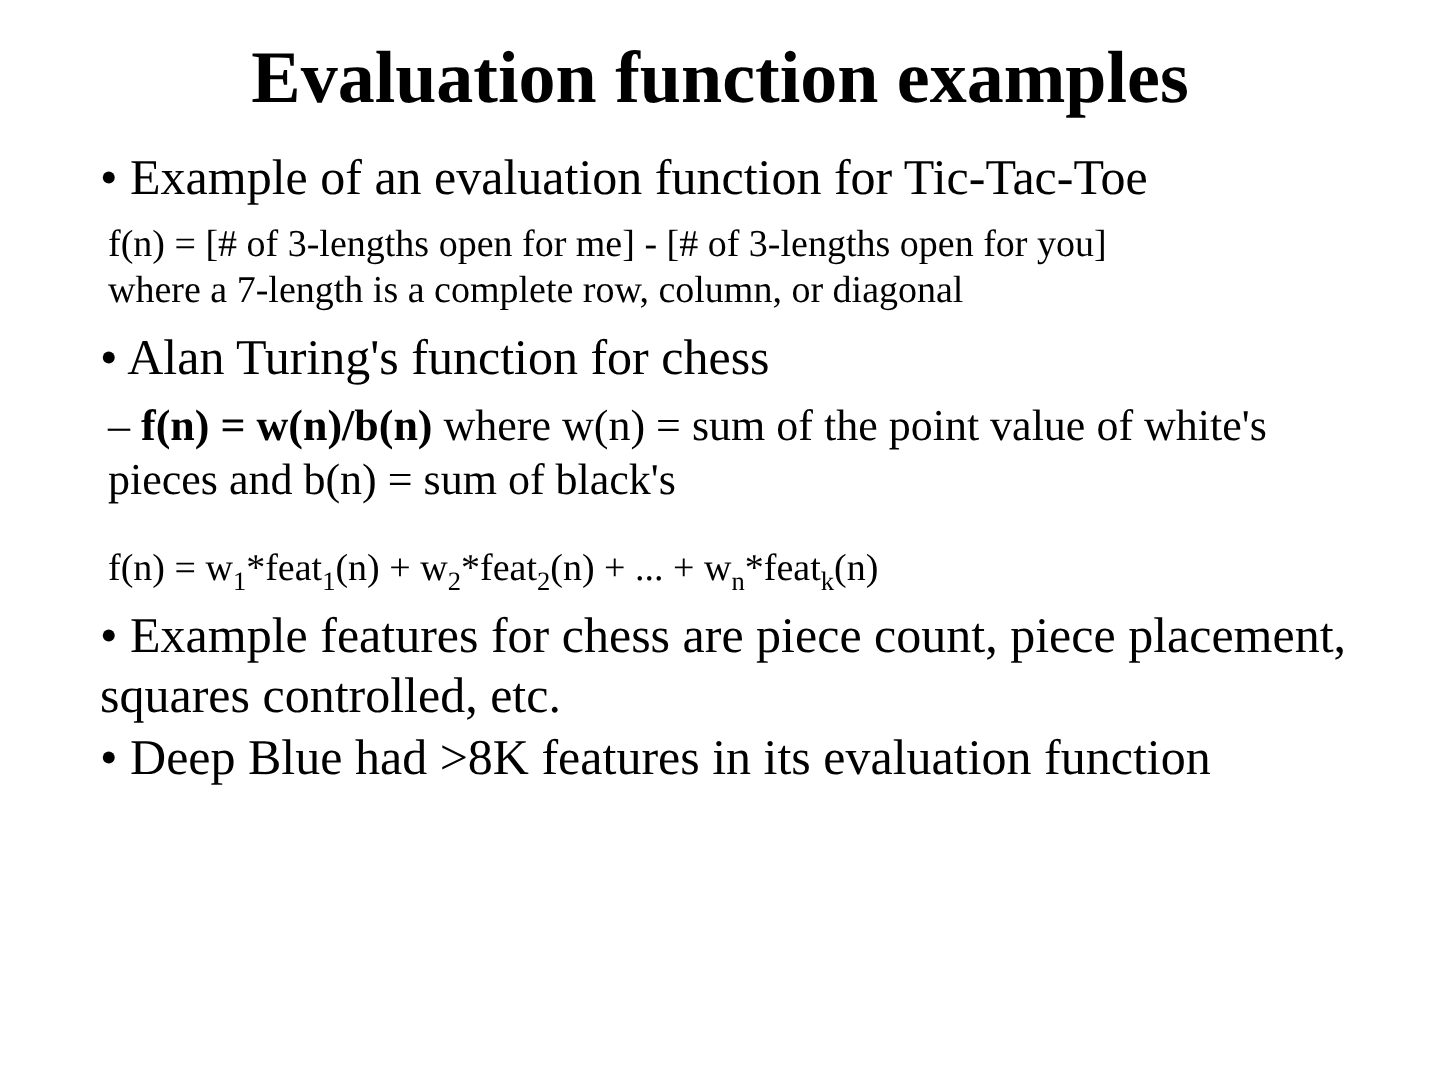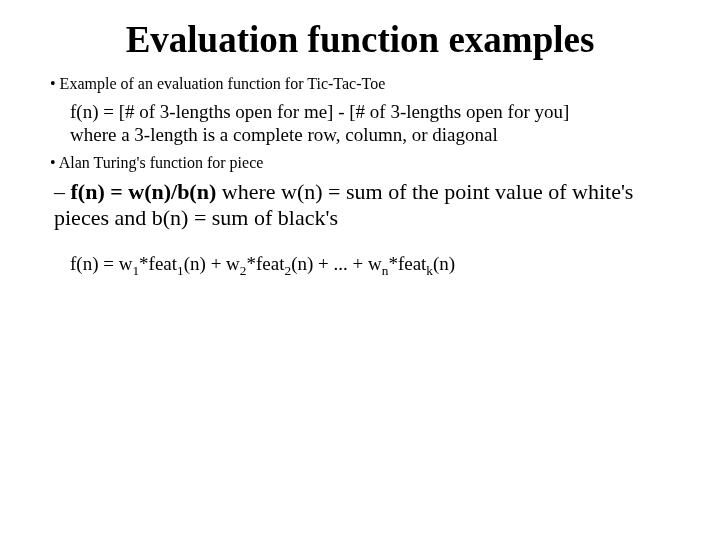--- a/index.html
+++ b/index.html
@@ -22,29 +22,29 @@
     font-weight: bold;
     text-align: center;
     margin: 8px 0 14px 0;
   }
   ul.top {
     list-style: none;
     margin: 0;
     padding: 0 0 0 20px;
   }
   ul.top > li {
-    font-size: 16px;
+    font-size: 25px;
     line-height: 1.18;
     margin: 2px 0 0 0;
   }
   ul.top > li::before {
     content: "• ";
   }
   .sub {
-    margin: 6px 0 8px 40px;
+    margin: 6px 0 8px 24px;
     font-size: 19px;
     line-height: 1.22;
   }
   .sub2 {
     margin: 6px 0 20px 24px;
     font-size: 22px;
     line-height: 1.2;
   }
   .sub2 .dash::before {
     content: "– ";
@@ -61,28 +61,32 @@
 <div class="slide">
 
   <h1 class="title">Evaluation function examples</h1>
 
   <ul class="top">
 
     <li>Example of an evaluation function for Tic-Tac-Toe</li>
   </ul>
   <div class="sub">
     <div>f(n) = [# of 3-lengths open for me] - [# of 3-lengths open for you]</div>
-    <div>where a 3-length is a complete row, column, or diagonal</div>
+    <div>where a 7-length is a complete row, column, or diagonal</div>
   </div>
 
   <ul class="top">
-    <li>Alan Turing's function for piece</li>
+    <li>Alan Turing's function for chess</li>
   </ul>
   <div class="sub2">
     <span class="dash"><b>f(n) = w(n)/b(n)</b><span> where w(n) = sum of the point value of white's pieces and b(n) = sum of black's</span></span>
   </div>
 
   <div class="sub">
     <span><span>f(n) = </span><span>w</span><sub>1</sub><span>*feat</span><sub>1</sub><span>(n) + </span><span>w</span><sub>2</sub><span>*feat</span><sub>2</sub><span>(n) + ... + </span><span>w</span><sub>n</sub><span>*feat</span><sub>k</sub><span>(n)</span></span>
   </div>
 
+  <ul class="top">
+    <li>Example features for chess are piece count,  piece placement, squares controlled, etc.</li>
+    <li>Deep Blue had &gt;8K features in its evaluation function</li>
+  </ul>
 
 </div>
 
 </body></html>

